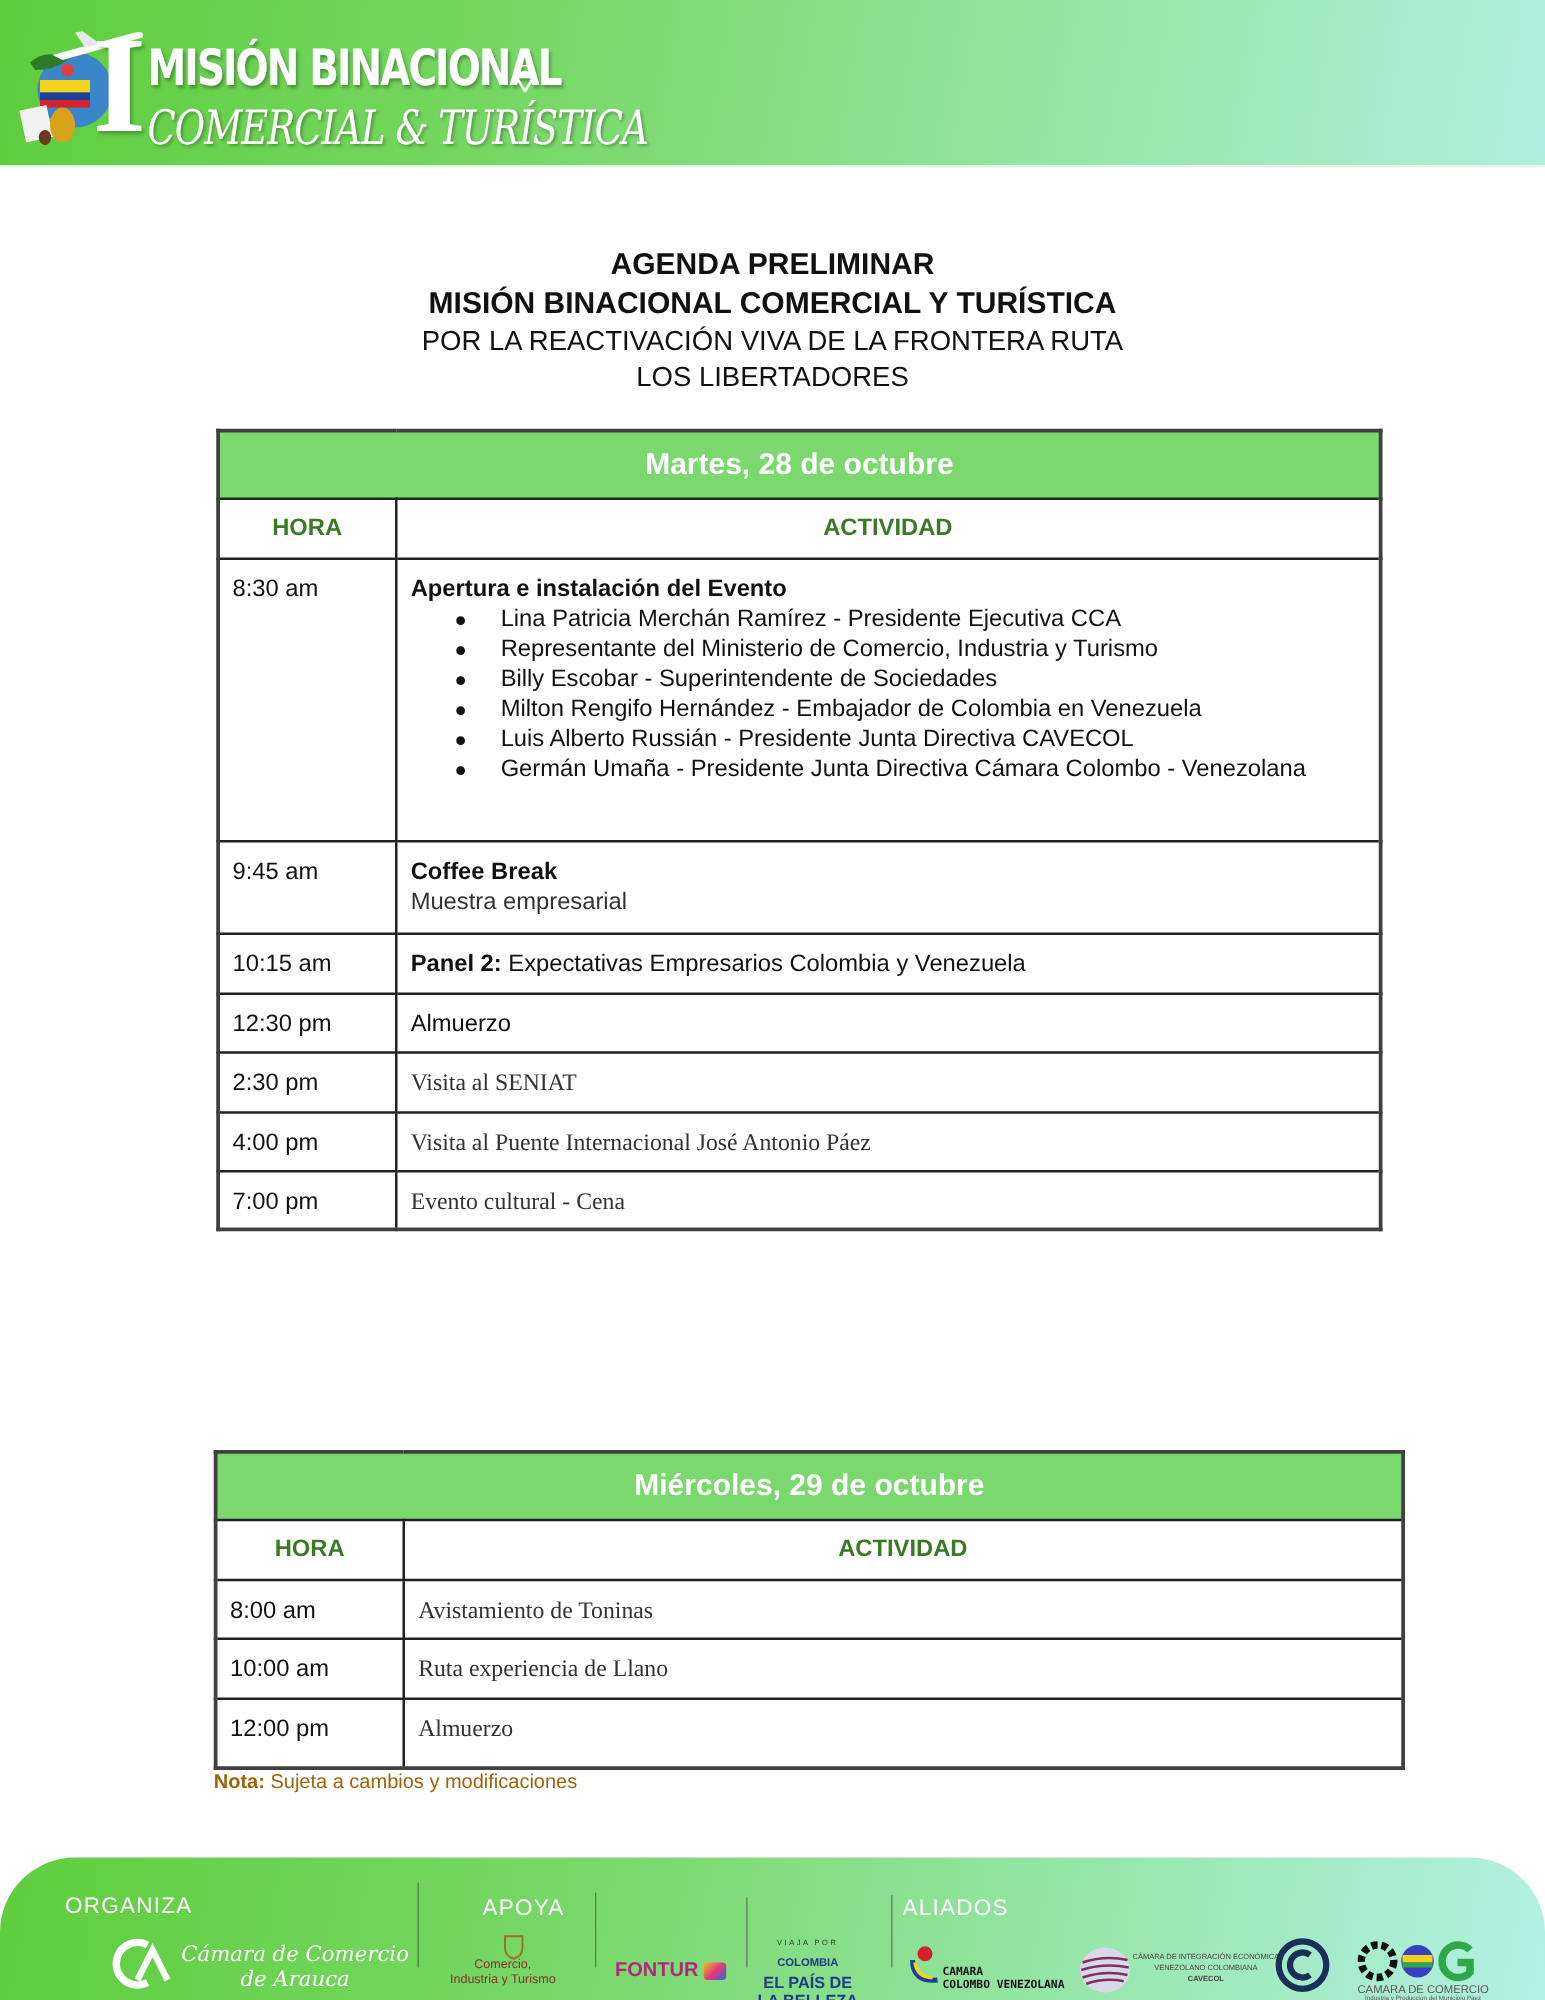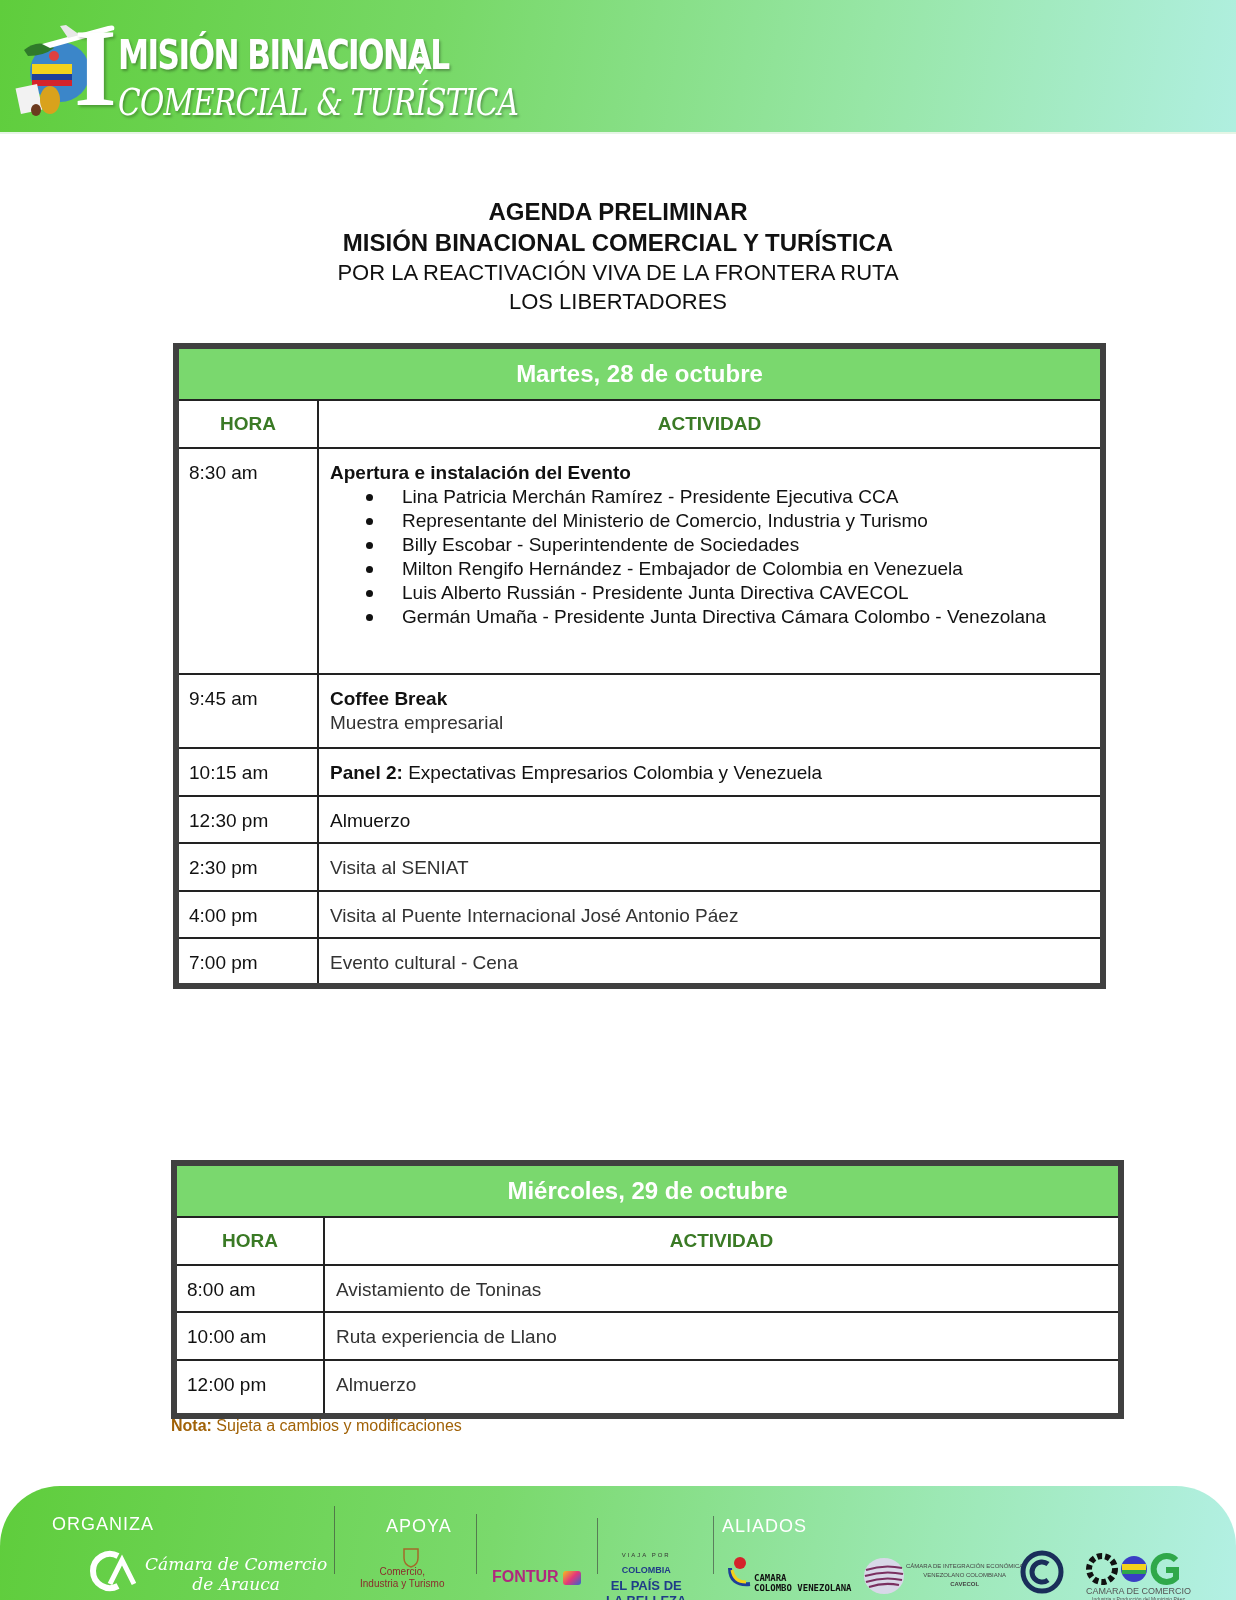--- a/index.html
+++ b/index.html
@@ -34,34 +34,34 @@
   }
   .logo .pin { position: absolute; left: 398px; top: 38px; width: 16px; height: 22px; }
   .logo .plane { position: absolute; left: 24px; top: 6px; width: 80px; height: 30px; }
 
   
   .titles { position: absolute; left: 0; top: 196px; width: 1236px; text-align: center; }
   .titles .t1, .titles .t2 { font-weight: bold; font-size: 24px; line-height: 31px; color: #111; }
   .titles .t3, .titles .t4 { font-size: 22px; line-height: 29px; color: #111; }
 
   
-  .agenda { position: absolute; border-collapse: collapse; border: 6px solid #404040; }
+  .agenda { position: absolute; border-collapse: collapse; border: 3px solid #404040; }
   .agenda td, .agenda th { border: 2px solid #222; vertical-align: top; }
   .agenda .day-head {
     background: #7ad86e; color: #ffffff; font-weight: bold; font-size: 24px;
     text-align: center; vertical-align: middle; height: 54px;
   }
   .agenda .col-head {
     color: #3a7a25; font-weight: bold; font-size: 19px; text-align: center;
     vertical-align: middle; height: 48px;
   }
   .agenda .hora { width: 142px; padding: 12px 10px 8px 10px; font-size: 19px; line-height: 24px; }
   .agenda .act { padding: 12px 12px 8px 11px; font-size: 19px; line-height: 24px; }
   .agenda .act b { font-weight: bold; }
-  .agenda .act.light { color: #333; }
+  .agenda .act.light { color: #333; font-family: Liberation Serif, serif; }
   .agenda ul { list-style: none; margin: 0 0 0 28px; }
   .agenda ul li { position: relative; padding-left: 44px; }
   .agenda ul li .dot {
     position: absolute; left: 8px; top: 9px; width: 7px; height: 7px;
     border-radius: 50%; background: #111;
   }
   .justify { text-align: justify; }
 
   #table1 { left: 173px; top: 343px; width: 933px; }
   #table2 { left: 171px; top: 1160px; width: 953px; }

